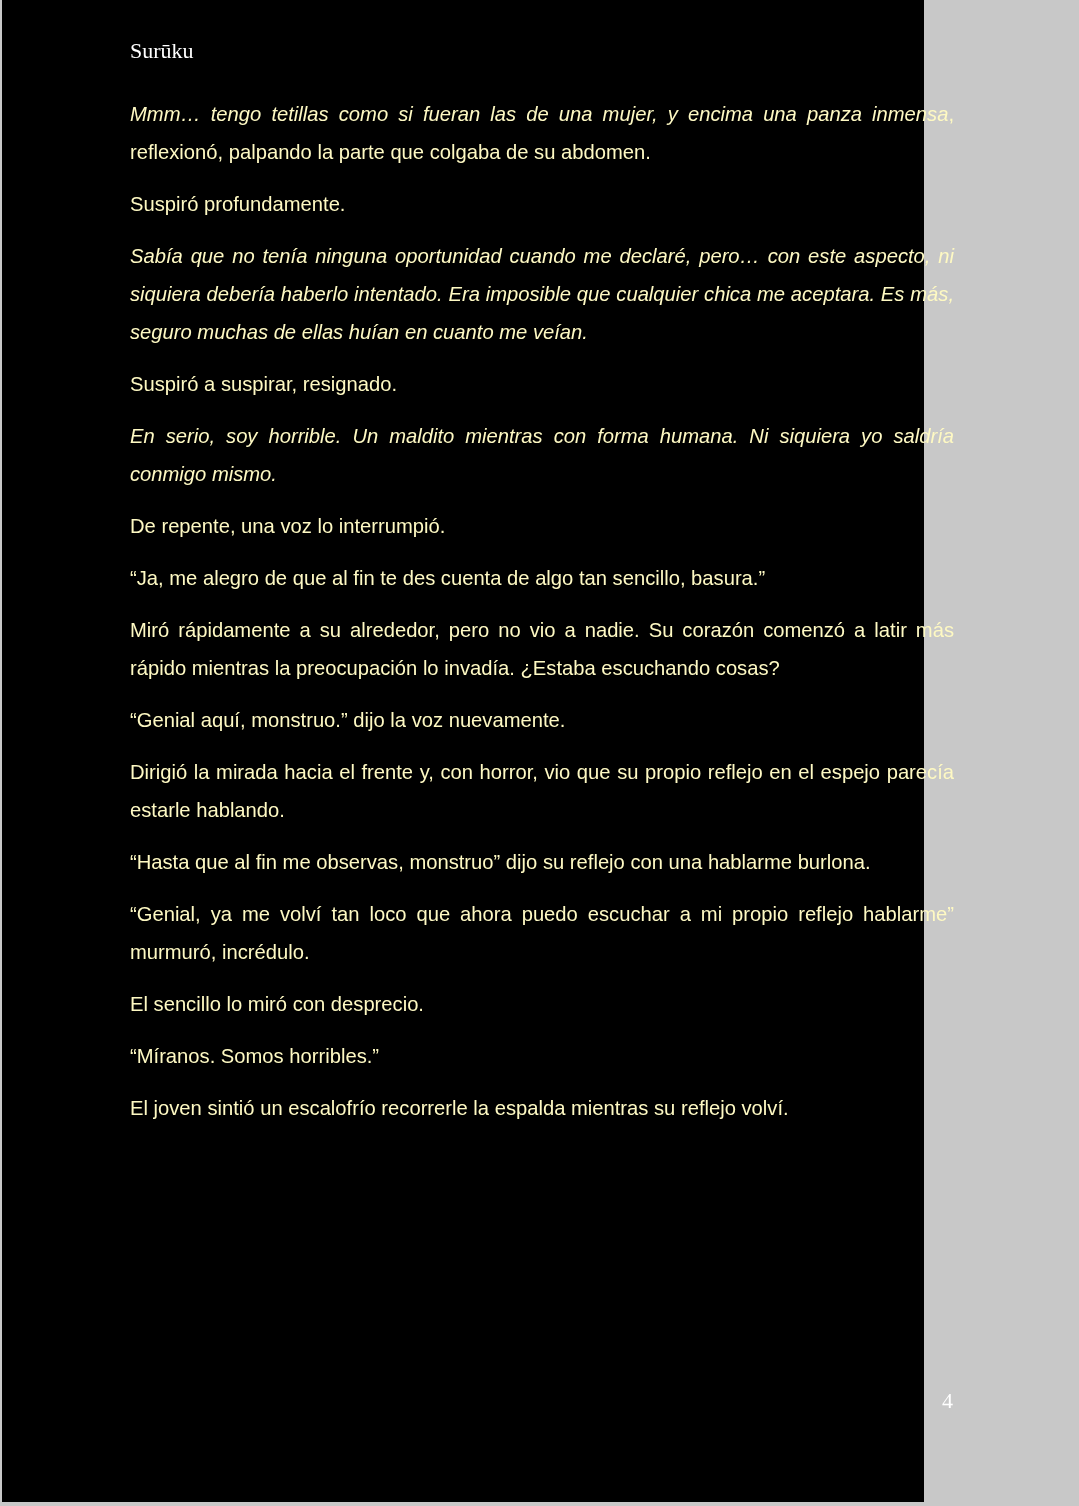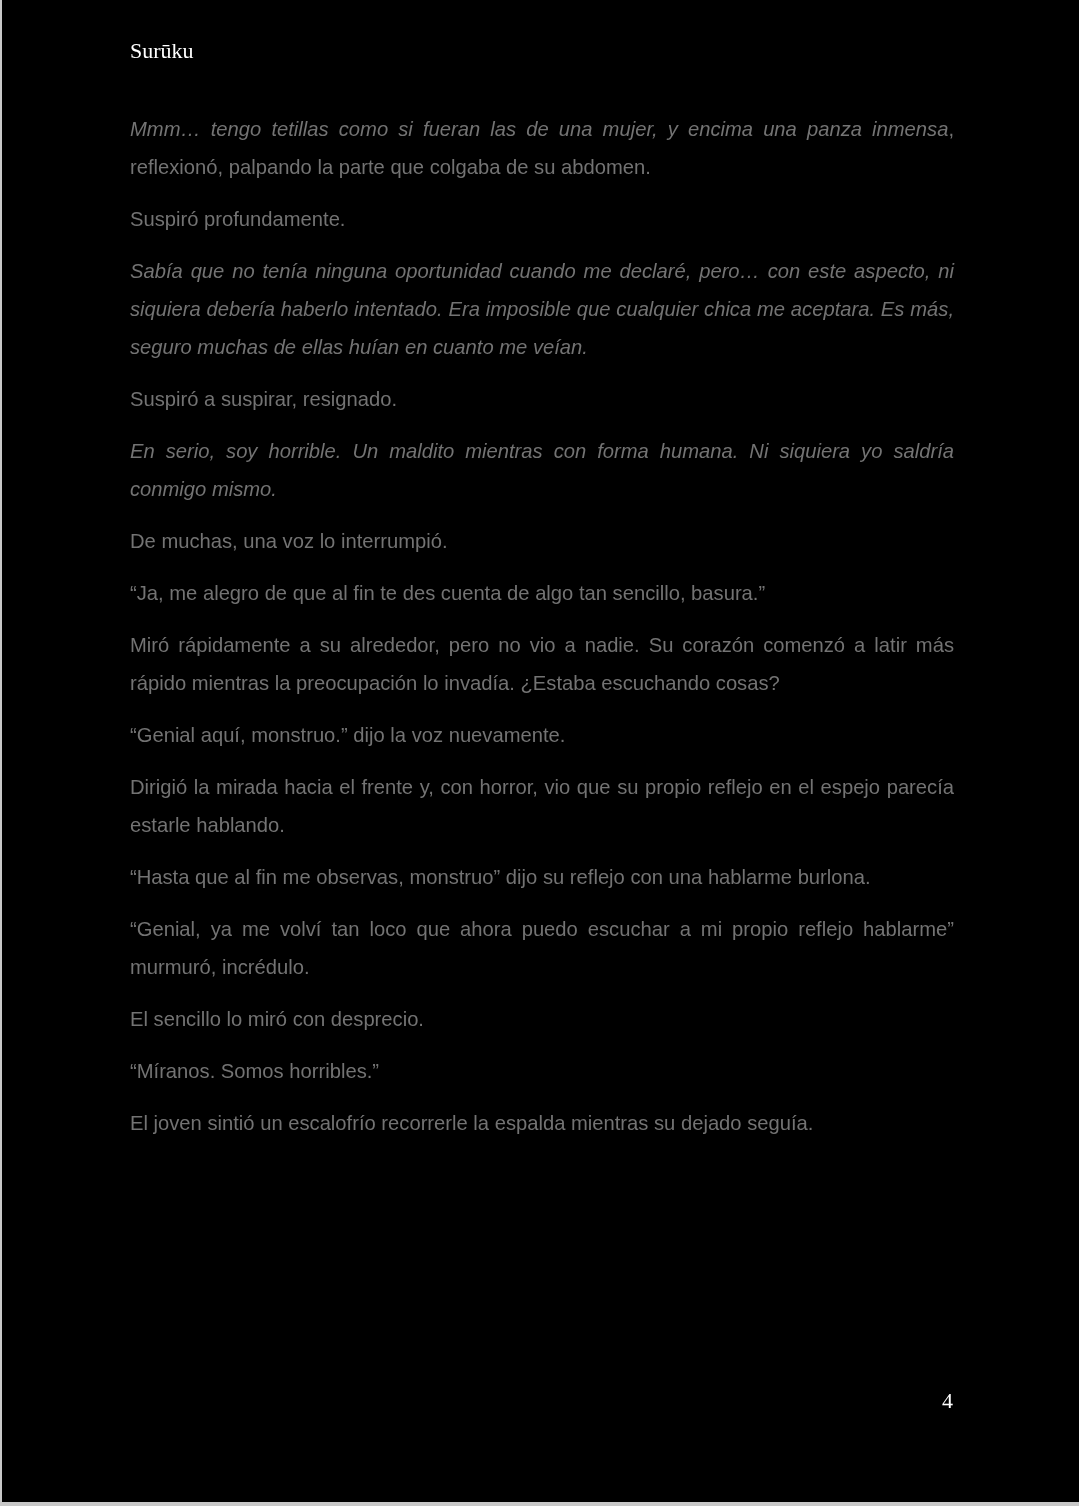--- a/index.html
+++ b/index.html
@@ -10,45 +10,45 @@
     body {
       width: 1079px;
       height: 1506px;
       position: relative;
       overflow: hidden;
     }
     .page {
       position: absolute;
       left: 2px;
       top: 0;
-      width: 1077px;
+      width: 922px;
       height: 1502px;
       background: #000000;
       color: #ffffff;
     }
     .header {
       position: absolute;
       left: 128px;
       top: 36px;
       font-family: "Liberation Serif", "DejaVu Serif", serif;
       font-size: 22px;
       line-height: 30px;
       color: #ffffff;
       margin: 0;
       font-weight: normal;
     }
     .body-text {
       position: absolute;
       left: 128px;
-      top: 110px;
+      top: 95px;
       width: 824px;
       font-family: "Liberation Sans", "DejaVu Sans", sans-serif;
       font-size: 20.2px;
       line-height: 38px;
-      color: #737373;
+      color: #fef9c3;
     }
     .body-text p {
       margin: 0 0 14px 0;
       text-align: justify;
     }
     .body-text p.italic {
       font-style: italic;
     }
     .page-number {
       position: absolute;
@@ -65,26 +65,26 @@
 
 <div class="page">
   <h1 class="header">Surūku</h1>
 
   <div class="body-text">
     <p><em>Mmm… tengo tetillas como si fueran las de una mujer, y encima una panza inmensa</em><span>, reflexionó, palpando la parte que colgaba de su abdomen.</span></p>
     <p>Suspiró profundamente.</p>
     <p class="italic">Sabía que no tenía ninguna oportunidad cuando me declaré, pero… con este aspecto, ni siquiera debería haberlo intentado. Era imposible que cualquier chica me aceptara. Es más, seguro muchas de ellas huían en cuanto me veían.</p>
     <p>Suspiró a suspirar, resignado.</p>
     <p class="italic">En serio, soy horrible. Un maldito mientras con forma humana. Ni siquiera yo saldría conmigo mismo.</p>
-    <p>De muchas, una voz lo interrumpió.</p>
+    <p>De repente, una voz lo interrumpió.</p>
     <p>“Ja, me alegro de que al fin te des cuenta de algo tan sencillo, basura.”</p>
     <p>Miró rápidamente a su alrededor, pero no vio a nadie. Su corazón comenzó a latir más rápido mientras la preocupación lo invadía. ¿Estaba escuchando cosas?</p>
     <p>“Genial aquí, monstruo.” dijo la voz nuevamente.</p>
     <p>Dirigió la mirada hacia el frente y, con horror, vio que su propio reflejo en el espejo parecía estarle hablando.</p>
     <p>“Hasta que al fin me observas, monstruo” dijo su reflejo con una hablarme burlona.</p>
     <p>“Genial, ya me volví tan loco que ahora puedo escuchar a mi propio reflejo hablarme” murmuró, incrédulo.</p>
     <p>El sencillo lo miró con desprecio.</p>
     <p>“Míranos. Somos horribles.”</p>
-    <p>El joven sintió un escalofrío recorrerle la espalda mientras su dejado seguía.</p>
+    <p>El joven sintió un escalofrío recorrerle la espalda mientras su reflejo volví.</p>
   </div>
 
   <div class="page-number">4</div>
 </div>
 
 </body></html>

